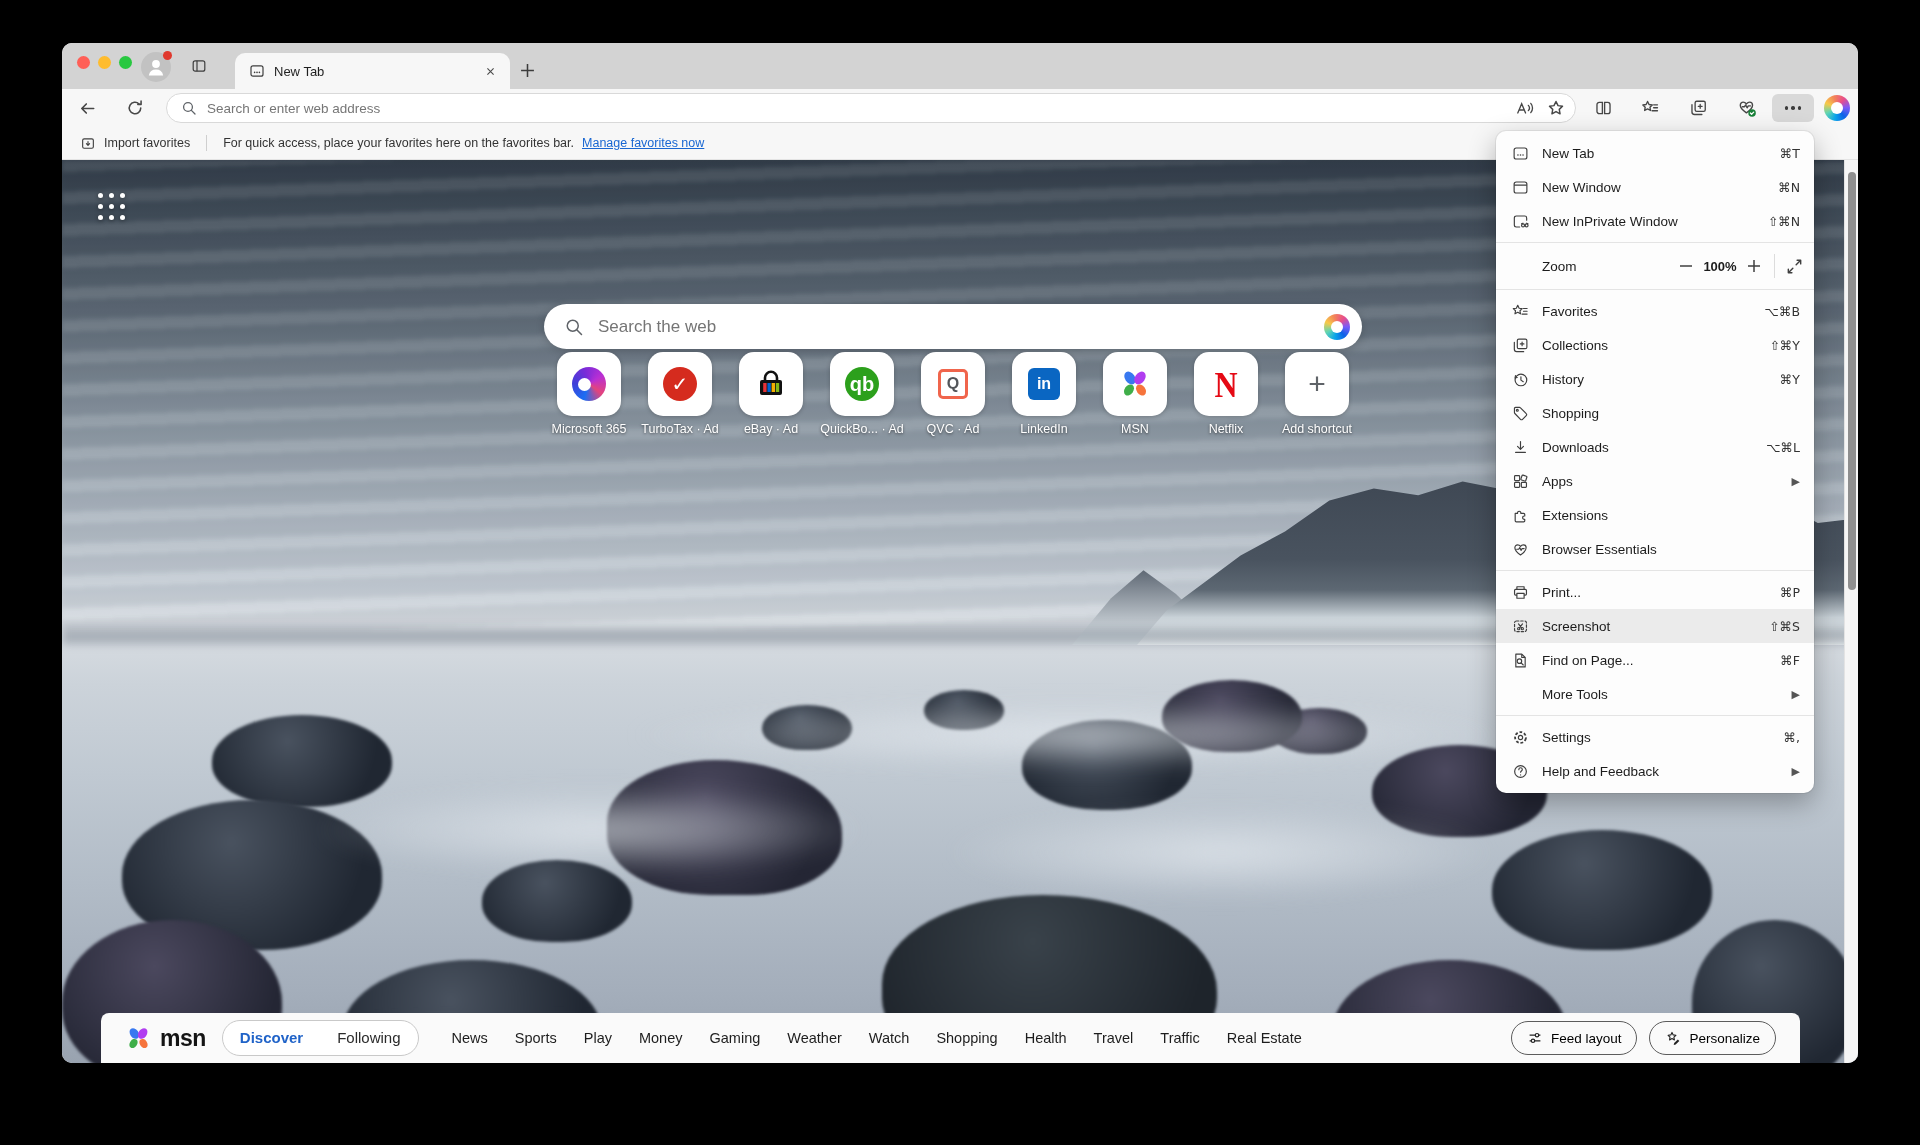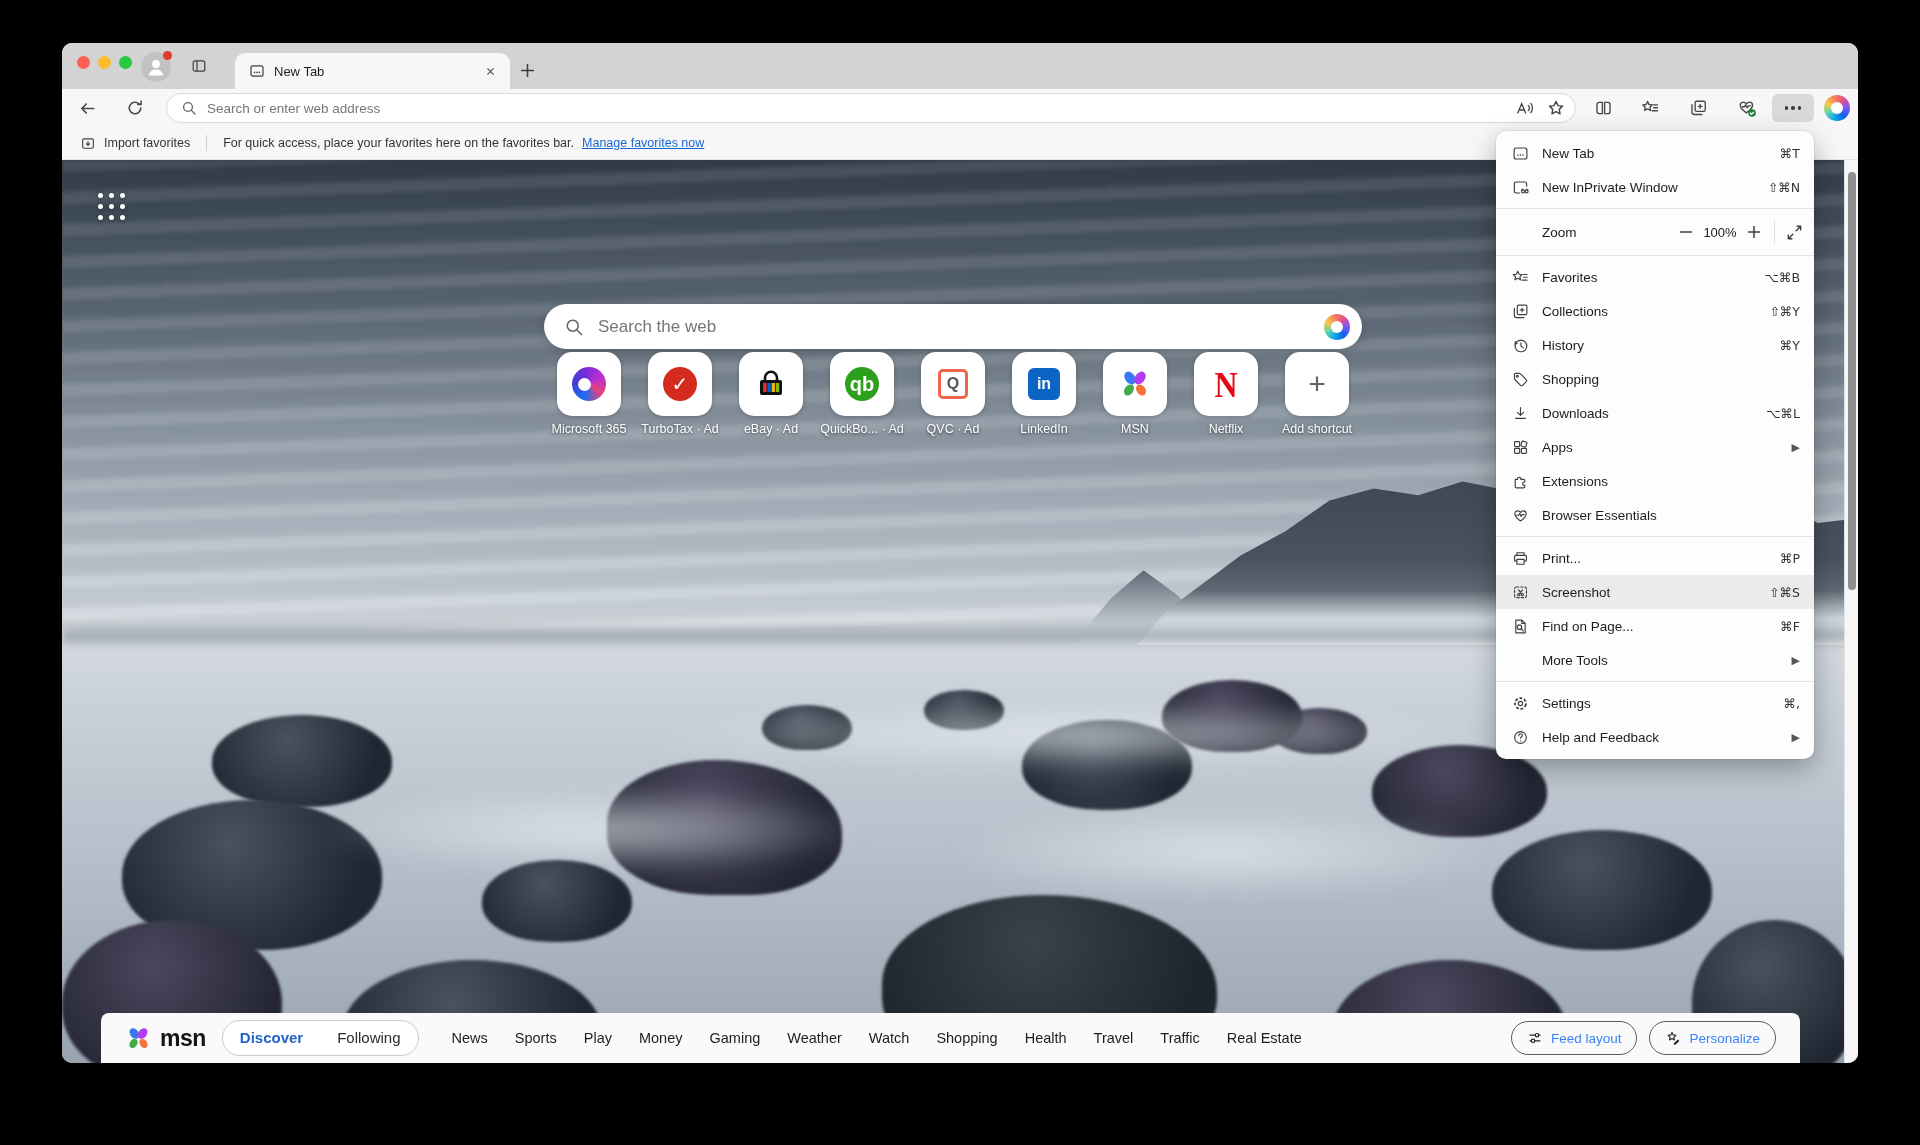--- a/index.html
+++ b/index.html
@@ -115,42 +115,42 @@
     border-radius:8px 8px 0 0; display:flex; align-items:center; padding:0 24px; z-index:10; }
   .brand { display:flex; align-items:center; gap:8px; }
   .brand b { font-size:23px; color:#141414; letter-spacing:-.5px; }
   .feedtabs { display:flex; align-items:center; height:36px; border:1px solid #c9c9c9; border-radius:18px;
     background:#fff; margin-left:16px; }
   .feedtabs .ft { padding:0 17px; font-size:15px; color:#2b2b2b; line-height:34px; }
   .feedtabs .ft.active { color:#2063c8; font-weight:bold; }
   .nav { display:flex; gap:27px; margin-left:33px; font-size:14.5px; color:#1d1d1d; flex:1; }
   .nav span { cursor:default; }
   .pillbtn { height:34px; border:1.3px solid #5c5c5c; border-radius:17px; background:transparent;
-    display:flex; align-items:center; gap:8px; padding:0 15px; font-size:13.5px; color:#3b82f6; margin-left:12px; }
+    display:flex; align-items:center; gap:8px; padding:0 15px; font-size:13.5px; color:#000000; margin-left:12px; }
 
   
   .scrolltrack { position:absolute; right:0; top:0; width:14px; height:903px; background:#f6f6f6;
     border-left:1px solid #e3e3e3; z-index:20; }
   .scrollthumb { position:absolute; left:3px; top:12px; width:8px; height:418px; background:#8f8f8f;
     border-radius:4px; }
 
   
   .menu { position:absolute; left:1434px; top:88px; width:318px; background:#fdfdfd; border-radius:10px;
     box-shadow:0 0 0 1px rgba(0,0,0,.06), 0 10px 28px rgba(0,0,0,.3); padding:5px 0; z-index:50; }
   .mrow { height:34px; display:flex; align-items:center; padding:0 14px 0 15px; }
   .mrow.hl { background:#ebebeb; }
   .mico { width:18px; display:flex; justify-content:center; color:#3f3f3f; }
   .mlabel { margin-left:13px; font-size:13.5px; color:#1c1c1c; flex:1; }
   .mshort { font-family:"DejaVu Sans",sans-serif; font-size:12.5px; color:#333; }
   .marrow { font-family:"DejaVu Sans",sans-serif; font-size:11px; color:#555; }
   .mdiv { height:1px; background:#e4e4e4; margin:4px 0; }
   .zoomrow { height:38px; display:flex; align-items:center; padding:0 10px 0 46px; }
   .zoomrow .zlabel { font-size:13.5px; color:#1c1c1c; }
   .zctl { margin-left:auto; display:flex; align-items:center; color:#3f3f3f; }
-  .zval { width:48px; text-align:center; font-size:13px; color:#1c1c1c; }
+  .zval { width:48px; text-align:center; font-size:13px; color:#1c1c1c;font-weight:bold; }
   .zsep { width:1px; height:24px; background:#dcdcdc; margin:0 10px; }
 
   svg { display:block; }
 </style>
 </head>
 <body>
 
 <div class="window">
 
   <div class="titlebar">
@@ -444,20 +444,30 @@
           <rect x="2" y="2.8" width="12" height="10.4" rx="2"></rect>
           <circle cx="5.6" cy="9.4" r=".75" fill="#3f3f3f" stroke="none"></circle>
             <circle cx="8" cy="9.4" r=".75" fill="#3f3f3f" stroke="none"></circle>
             <circle cx="10.4" cy="9.4" r=".75" fill="#3f3f3f" stroke="none"></circle>
         </svg>
       </span>
       <span class="mlabel">New Tab</span>
       <span class="mshort">⌘T</span>
     </div>
 
+    <div class="mrow">
+      <span class="mico">
+        <svg width="17" height="17" viewBox="0 0 16 16" fill="none" stroke="#3f3f3f" stroke-width="1.1">
+          <rect x="2" y="2.8" width="12" height="10.4" rx="2"></rect>
+            <line x1="2" y1="5.8" x2="14" y2="5.8"></line>
+        </svg>
+      </span>
+      <span class="mlabel">New Window</span>
+      <span class="mshort">⌘N</span>
+    </div>
 
     <div class="mrow">
       <span class="mico">
         <svg width="17" height="17" viewBox="0 0 16 16" fill="none" stroke="#3f3f3f" stroke-width="1.1" stroke-linecap="round">
           <path d="M13.8 6.8V4.6a1.8 1.8 0 0 0-1.8-1.8H4A1.8 1.8 0 0 0 2.2 4.6v6.8A1.8 1.8 0 0 0 4 13.2h3.2"></path>
           <circle cx="10.4" cy="11.7" r="1.4"></circle>
             <circle cx="13.7" cy="11.7" r="1.4"></circle>
           <path d="M11.8 11.7h.5M9 10.1l1.3-.5M15 10.1l-1.3-.5"></path>
         </svg>
       </span>

